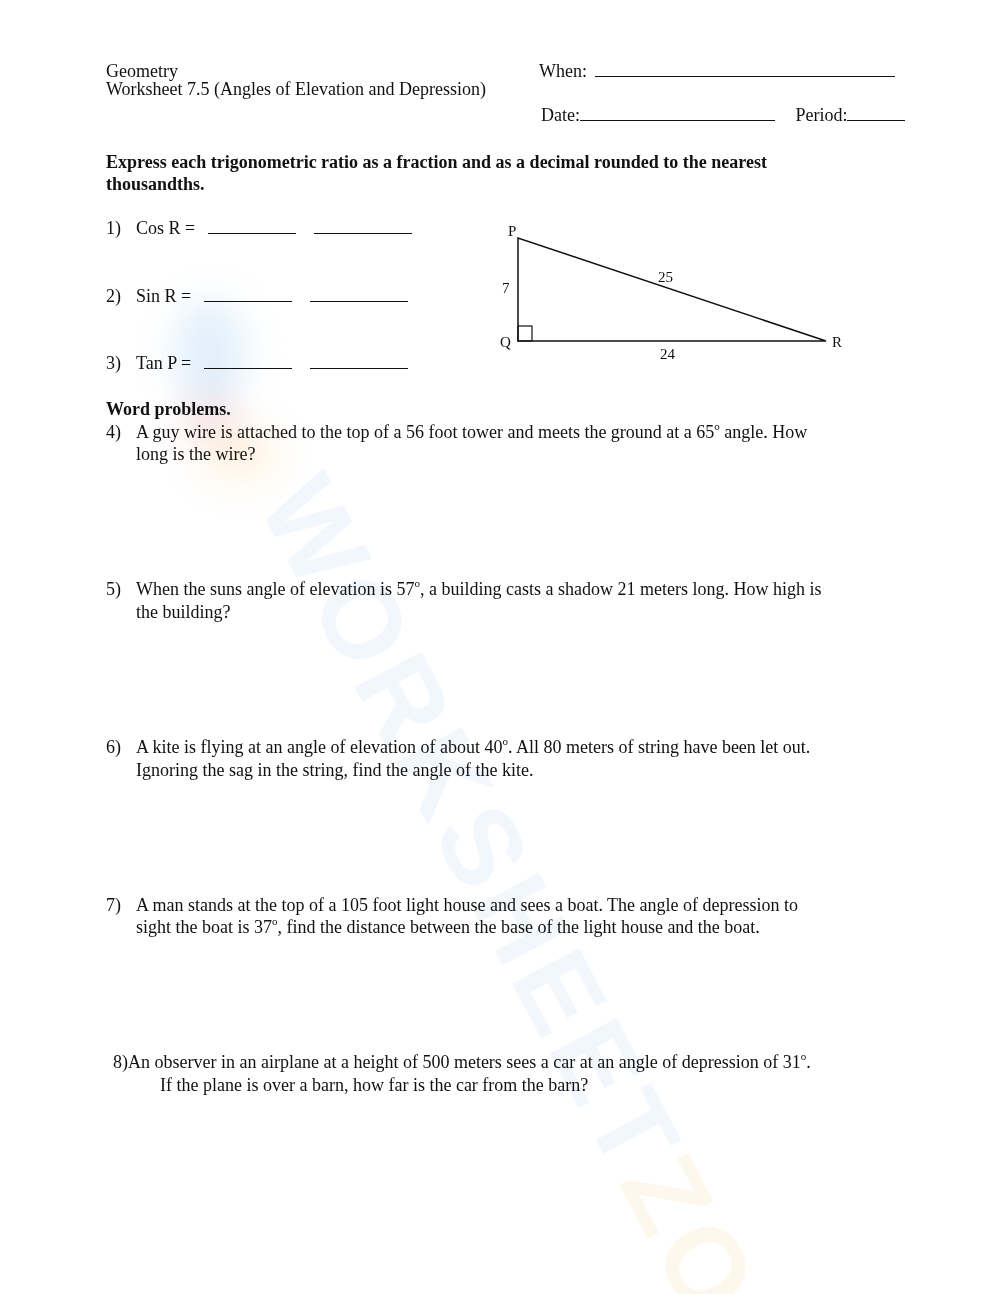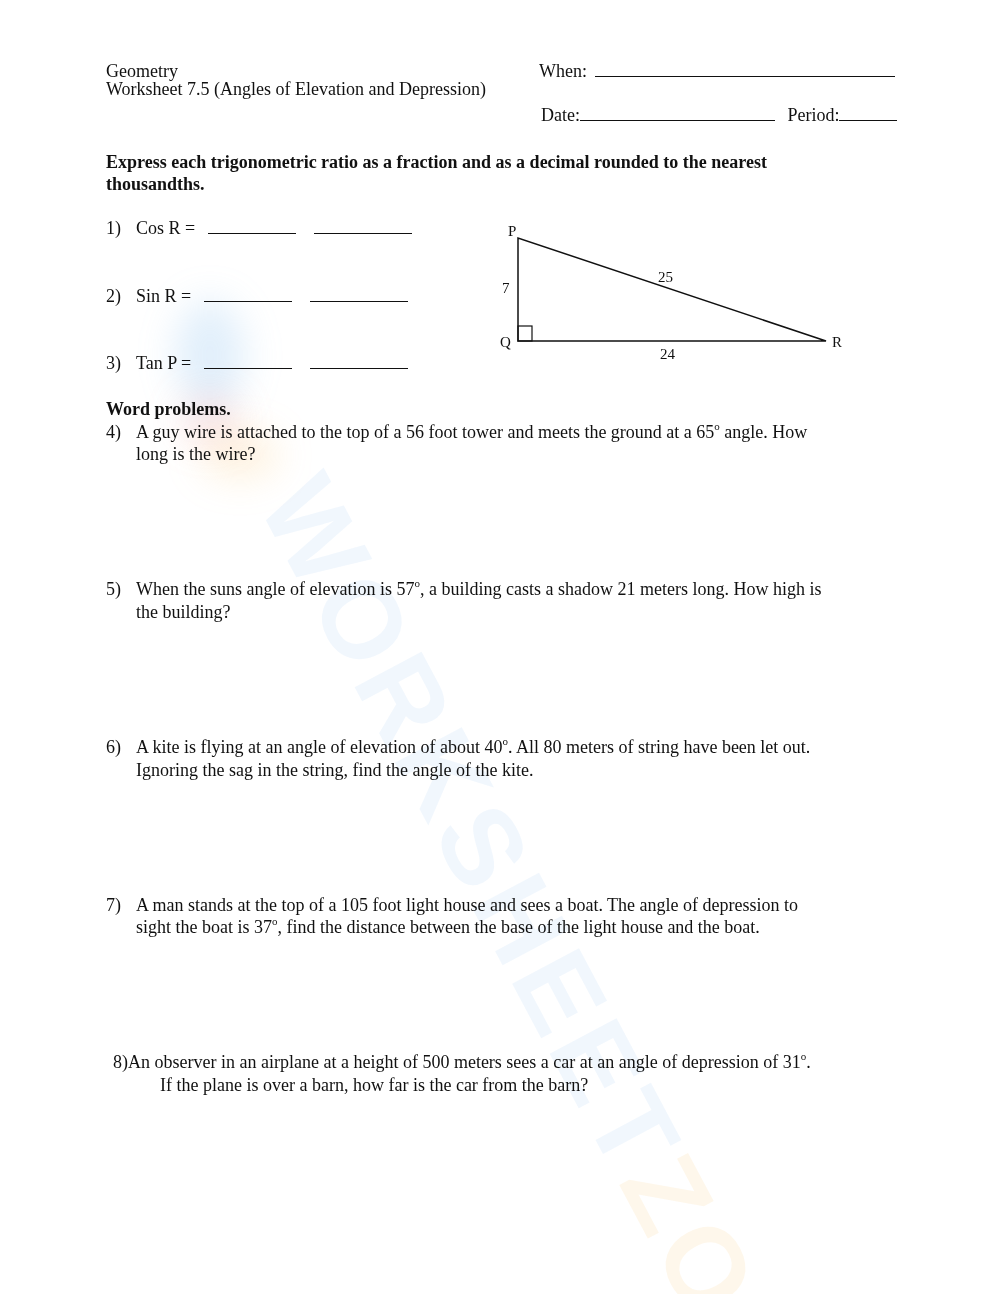--- a/index.html
+++ b/index.html
@@ -40,21 +40,21 @@
 
 <div class="abs" style="left:106px;top:60px;">Geometry</div>
 <div class="abs" style="left:106px;top:78px;">Worksheet 7.5 (Angles of Elevation and Depression)</div>
 
 <div class="abs" style="left:539px;top:60px;">
   <span>When:</span>
   <span class="blank" style="width:300px;margin-left:4px;"></span>
 </div>
 <div class="abs" style="left:541px;top:104px;">
   <span>Date:</span><span class="blank" style="width:195px;"></span>
-  <span style="margin-left:8px;text-align:right;">Period:</span><span class="blank" style="width:58px;"></span>
+  <span style="margin-left:16px;text-align:right;">Period:</span><span class="blank" style="width:58px;"></span>
 </div>
 
 <div class="abs bold" style="left:106px;top:151px;">Express each trigonometric ratio as a fraction and as a decimal rounded to the nearest</div>
 <div class="abs bold" style="left:106px;top:173px;">thousandths.</div>
 
 <div class="abs" style="left:106px;top:217px;">
   <span class="q-num">1)</span><span>Cos R =</span>
   <span class="blank" style="width:88px;margin-left:8px;"></span>
   <span class="blank" style="width:98px;margin-left:14px;"></span>
 </div>

